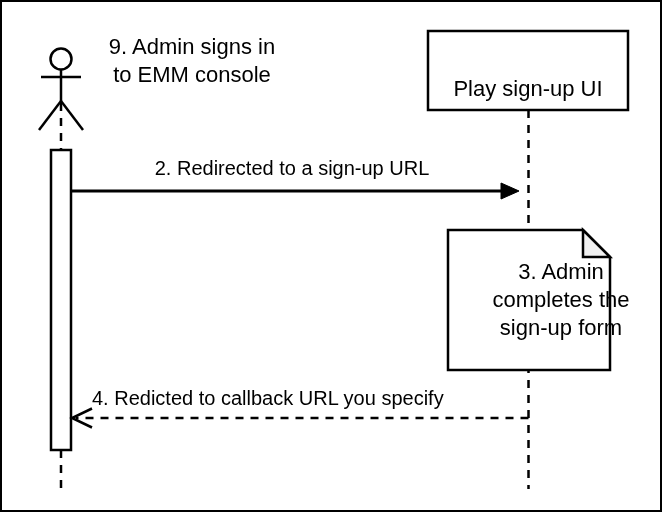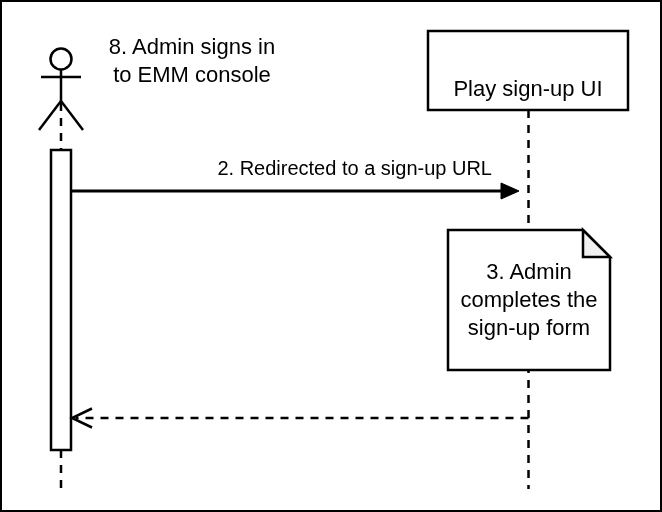--- a/index.html
+++ b/index.html
@@ -37,21 +37,21 @@
   .actor-label {
     left: 92px;
     top: 33px;
     width: 200px;
     text-align: center;
   }
   .msg2-label {
     left: 92px;
     top: 157px;
     width: 400px;
-    text-align: right;
+    text-align: center;
   }
   .participant-label {
     left: 428px;
     top: 31px;
     width: 200px;
     height: 79px;
     display: flex;
     align-items: center;
     justify-content: center;
     text-align: center;
@@ -59,20 +59,21 @@
   }
   .note-label {
     left: 448px;
     top: 230px;
     width: 162px;
     height: 140px;
     display: flex;
     align-items: center;
     justify-content: center;
     text-align: center;
+    padding-left: 32px;
   }
   .msg4-label {
     left: 92px;
     top: 387px;
     white-space: nowrap;
   }
 </style>
 </head>
 <body>
 
@@ -108,25 +109,26 @@
       <line x1="528.5" y1="418" x2="76" y2="418" stroke="#000000" stroke-width="2.5" stroke-dasharray="8 7"></line>
       <polyline points="92,408.5 72,418 92,427.5" fill="none" stroke="#000000" stroke-width="2.5"></polyline>
     </g>
 
     <g>
       <path d="M448,230 H583 L610,257 V370 H448 Z" fill="#ffffff" stroke="#000000" stroke-width="2.5" stroke-miterlimit="10"></path>
       <path d="M583,230 L583,257 L610,257 Z" fill="#f0f0f0" stroke="#000000" stroke-width="2.5" stroke-miterlimit="10"></path>
     </g>
   </svg>
 
-  <div class="label big-label actor-label">8. Admin signs in
+  <div class="label big-label actor-label">9. Admin signs in
 to EMM console</div>
 
   <div class="label big-label participant-label">Play sign-up UI</div>
 
   <div class="label msg-label msg2-label">2. Redirected to a sign-up URL</div>
 
   <div class="label big-label note-label">3. Admin
 completes the
 sign-up form</div>
 
+  <div class="label msg-label msg4-label">4. Redicted to callback URL you specify</div>
 
 </div>
 
 </body></html>

